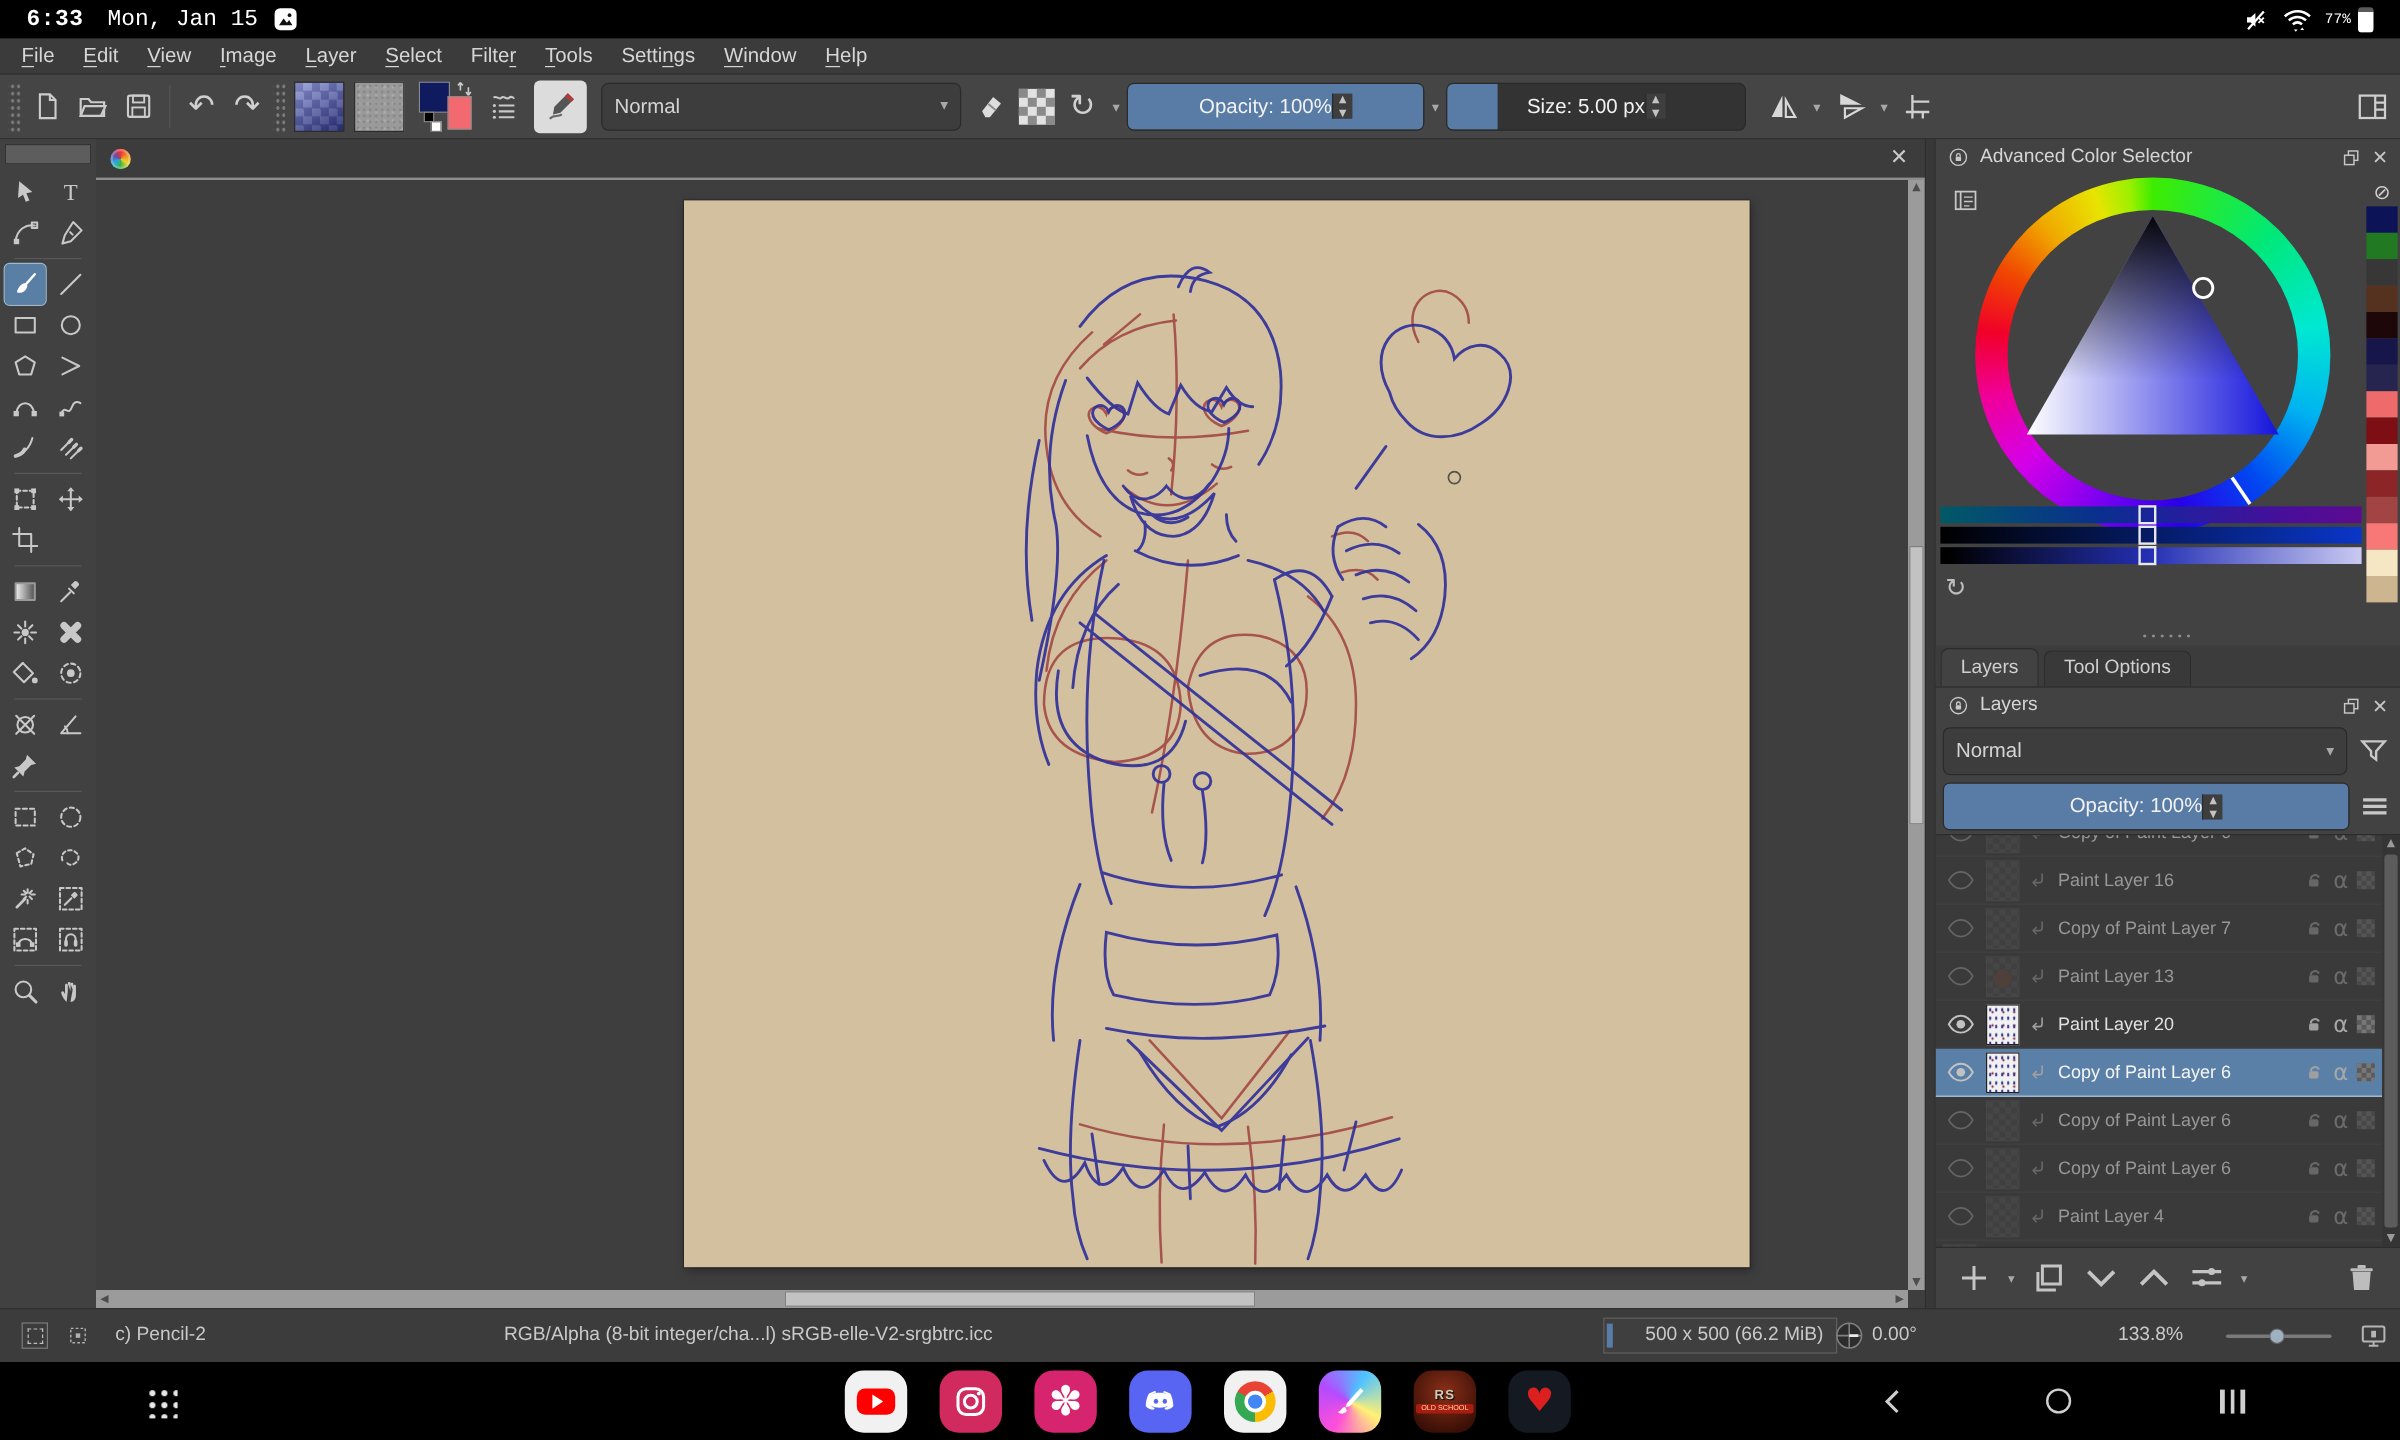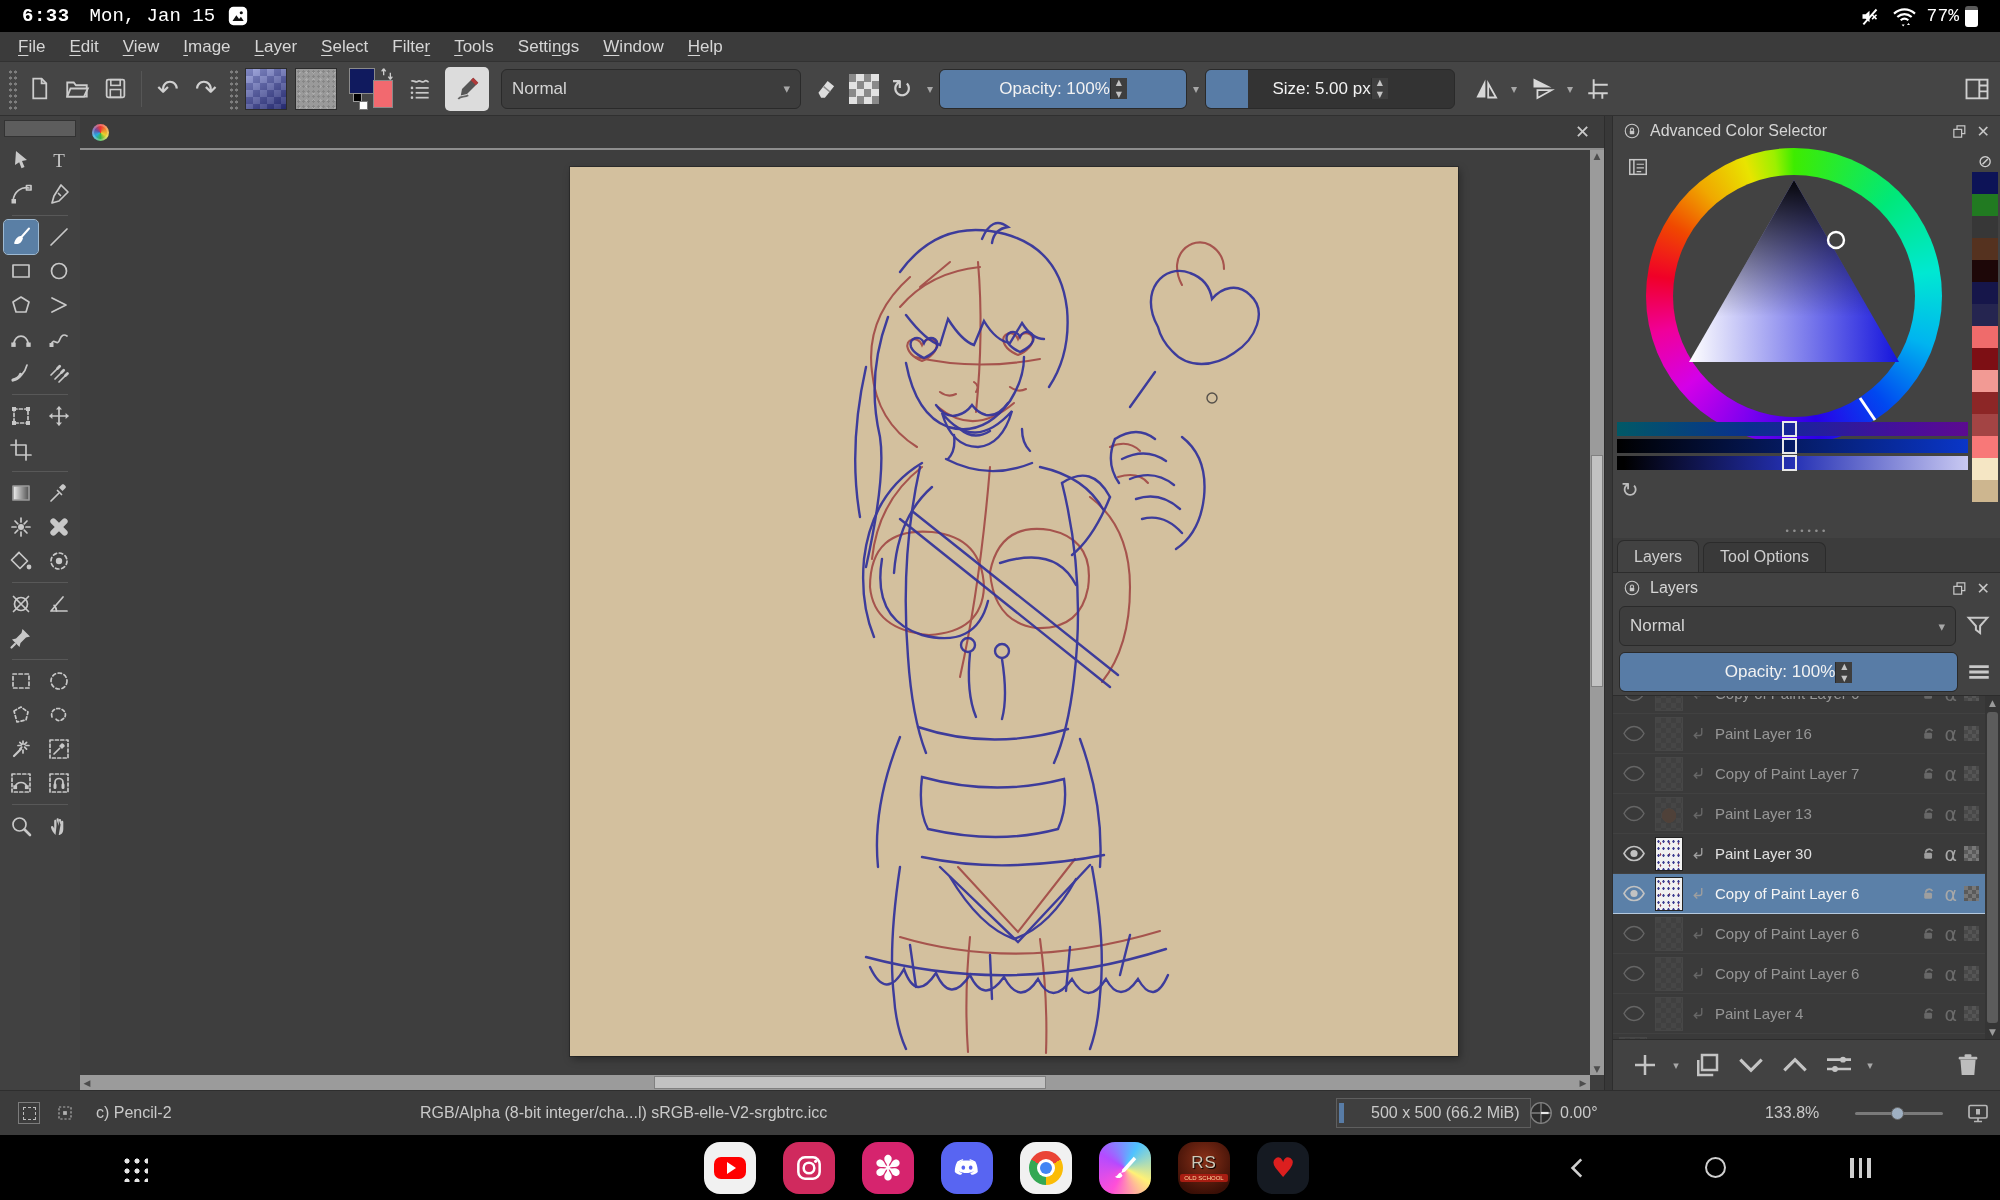--- a/index.html
+++ b/index.html
@@ -7,21 +7,21 @@
     font-family:"Liberation Sans","DejaVu Sans",sans-serif; -webkit-font-smoothing:antialiased; }
   svg { display:block; }
   .glyph { font-family:"DejaVu Sans",sans-serif; }
 
   
   #androidbar { height:32px; background:#000; color:#fff; display:flex; align-items:center; padding:0 22px;font-family:Liberation Mono, monospace; }
   #androidbar .time { font-size:19px; font-weight:bold; letter-spacing:.5px; }
   #androidbar .date { font-size:19px; margin-left:20px; }
   #androidbar .spacer { flex:1; }
   .sicon { margin-left:12px; display:flex; align-items:center; }
-  .battpct { font-size:18px; margin-left:10px; }
+  .battpct { font-size:12px; margin-left:10px; }
   .batt { width:13px; height:21px; border-radius:3px; background:#5a5a5a; position:relative; margin-left:6px; overflow:hidden; }
   .batt i { position:absolute; left:0; right:0; bottom:0; height:77%; background:#fff; }
 
   
   #menubar { height:30px; background:#3b3b3b; display:flex; align-items:center; padding:0 6px; border-bottom:1px solid #323232; }
   .menu-item { color:#d6d6d6; font-size:17px; padding:3px 12px; cursor:default; }
   .menu-item u { text-decoration:underline; text-underline-offset:3px; }
 
   
   #toolbar { height:54px; background:#454545; display:flex; align-items:center; padding:0 4px; border-bottom:1px solid #303030; }
@@ -186,21 +186,21 @@
   .app.ig { background:#d02a5e; }
   .app.gal { background:#d6246e; color:#fff; font-size:34px; }
   .app.dc { background:#5865f2; }
   .app.cr { background:#f1f1f1; }
   .chrome-ball { width:34px; height:34px; border-radius:50%;
     background:conic-gradient(from -60deg, #ea4335 0 120deg, #fbbc05 120deg 240deg, #34a853 240deg 360deg); position:relative; }
   .chrome-ball::before { content:""; position:absolute; inset:8px; border-radius:50%; background:#fff; }
   .chrome-ball::after { content:""; position:absolute; inset:11px; border-radius:50%; background:#4285f4; }
   .app.paint { background:conic-gradient(from 210deg, #ff4fd8, #b44bff 90deg, #4fc3ff 180deg, #fff176 270deg, #ff4fd8 360deg); }
   .app.rs { background:radial-gradient(circle at 50% 35%, #8a3018, #3a0f06 80%); flex-direction:column; }
-  .app.rs .rstext { color:#cfc9b8; font-weight:normal; font-size:17px; text-shadow:1px 1px 1px #000; letter-spacing:1px; }
+  .app.rs .rstext { color:#cfc9b8; font-weight:bold; font-size:11px; text-shadow:1px 1px 1px #000; letter-spacing:1px; }
   .app.rs .rsband { background:#a81d12; color:#ffd9a0; font-size:6px; padding:1px 4px; border-radius:2px; margin-top:1px; }
   .app.heart { background:#151a22; color:#dc1f1f; font-size:27px; }
   #nav-back { position:absolute; left:1565px; }
   #nav-home { position:absolute; left:1705px; width:21px; height:21px; border:2.5px solid #cfcfcf; border-radius:50%; }
   #nav-recents { position:absolute; left:1850px; display:flex; gap:5px; }
   #nav-recents i { display:block; width:3.5px; height:20px; background:#cfcfcf; }
 </style>
 </head>
 <body>
 
@@ -975,21 +975,21 @@
                   <circle cx="12" cy="8.5" r="3.6" fill="#c2c2c2"></circle>
                 </svg>
               </span>
               <span class="thumb white"></span>
               <span class="inh">
                 <svg width="18" height="18" viewBox="0 0 24 24" fill="none" stroke="#9f9f9f" stroke-width="1.8">
                   <path d="M17 4v7a3 3 0 0 1-3 3H8"></path>
                   <path d="M11 10l-4 4 4 4"></path>
                 </svg>
               </span>
-              <span class="lname">Paint Layer 30</span>
+              <span class="lname">Paint Layer 20</span>
               <span class="ric">
                 <span>
                   <svg width="17" height="17" viewBox="0 0 24 24">
                     <path d="M8 11a5 5 0 0 1 9.5-2.2" stroke="#9f9f9f" stroke-width="2.4" fill="none"></path>
                     <rect x="6" y="11" width="11" height="8.5" rx="2" fill="#9f9f9f"></rect>
                   </svg>
                 </span>
                 <span class="alpha glyph">α</span>
                 <span class="chk"></span>
               </span>

